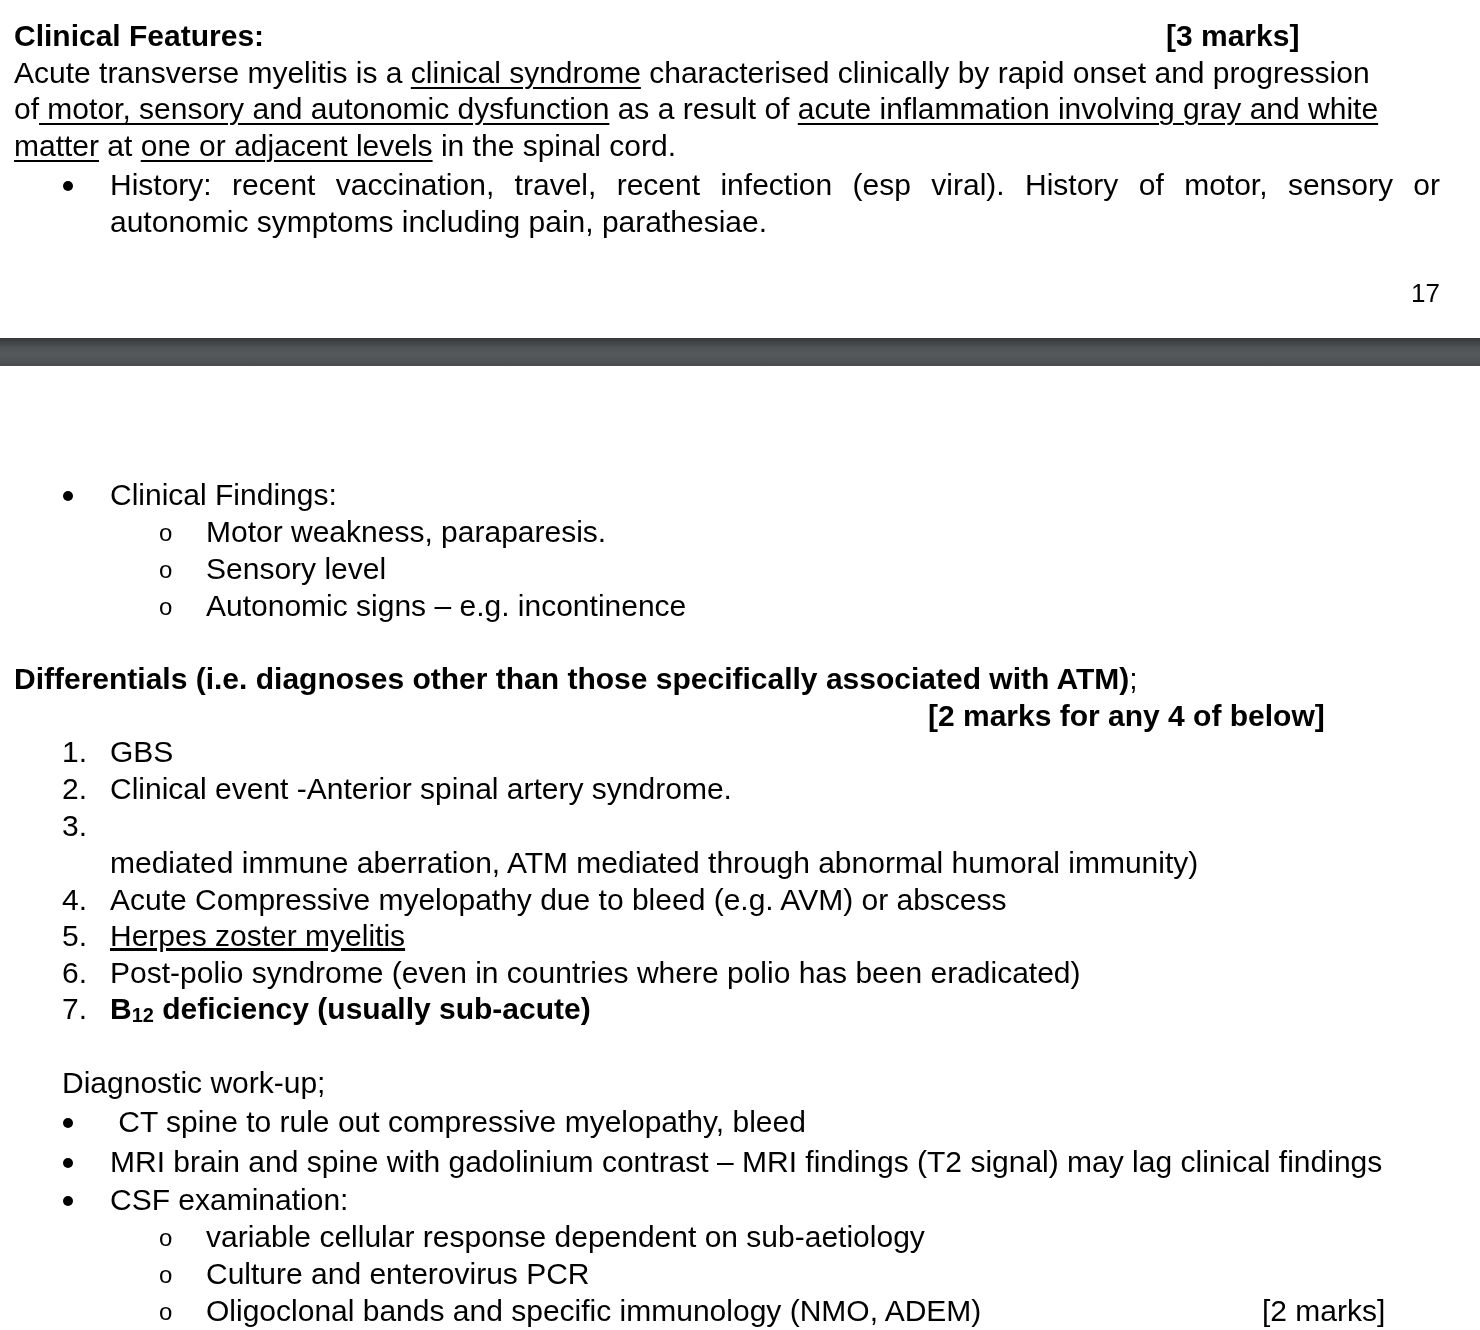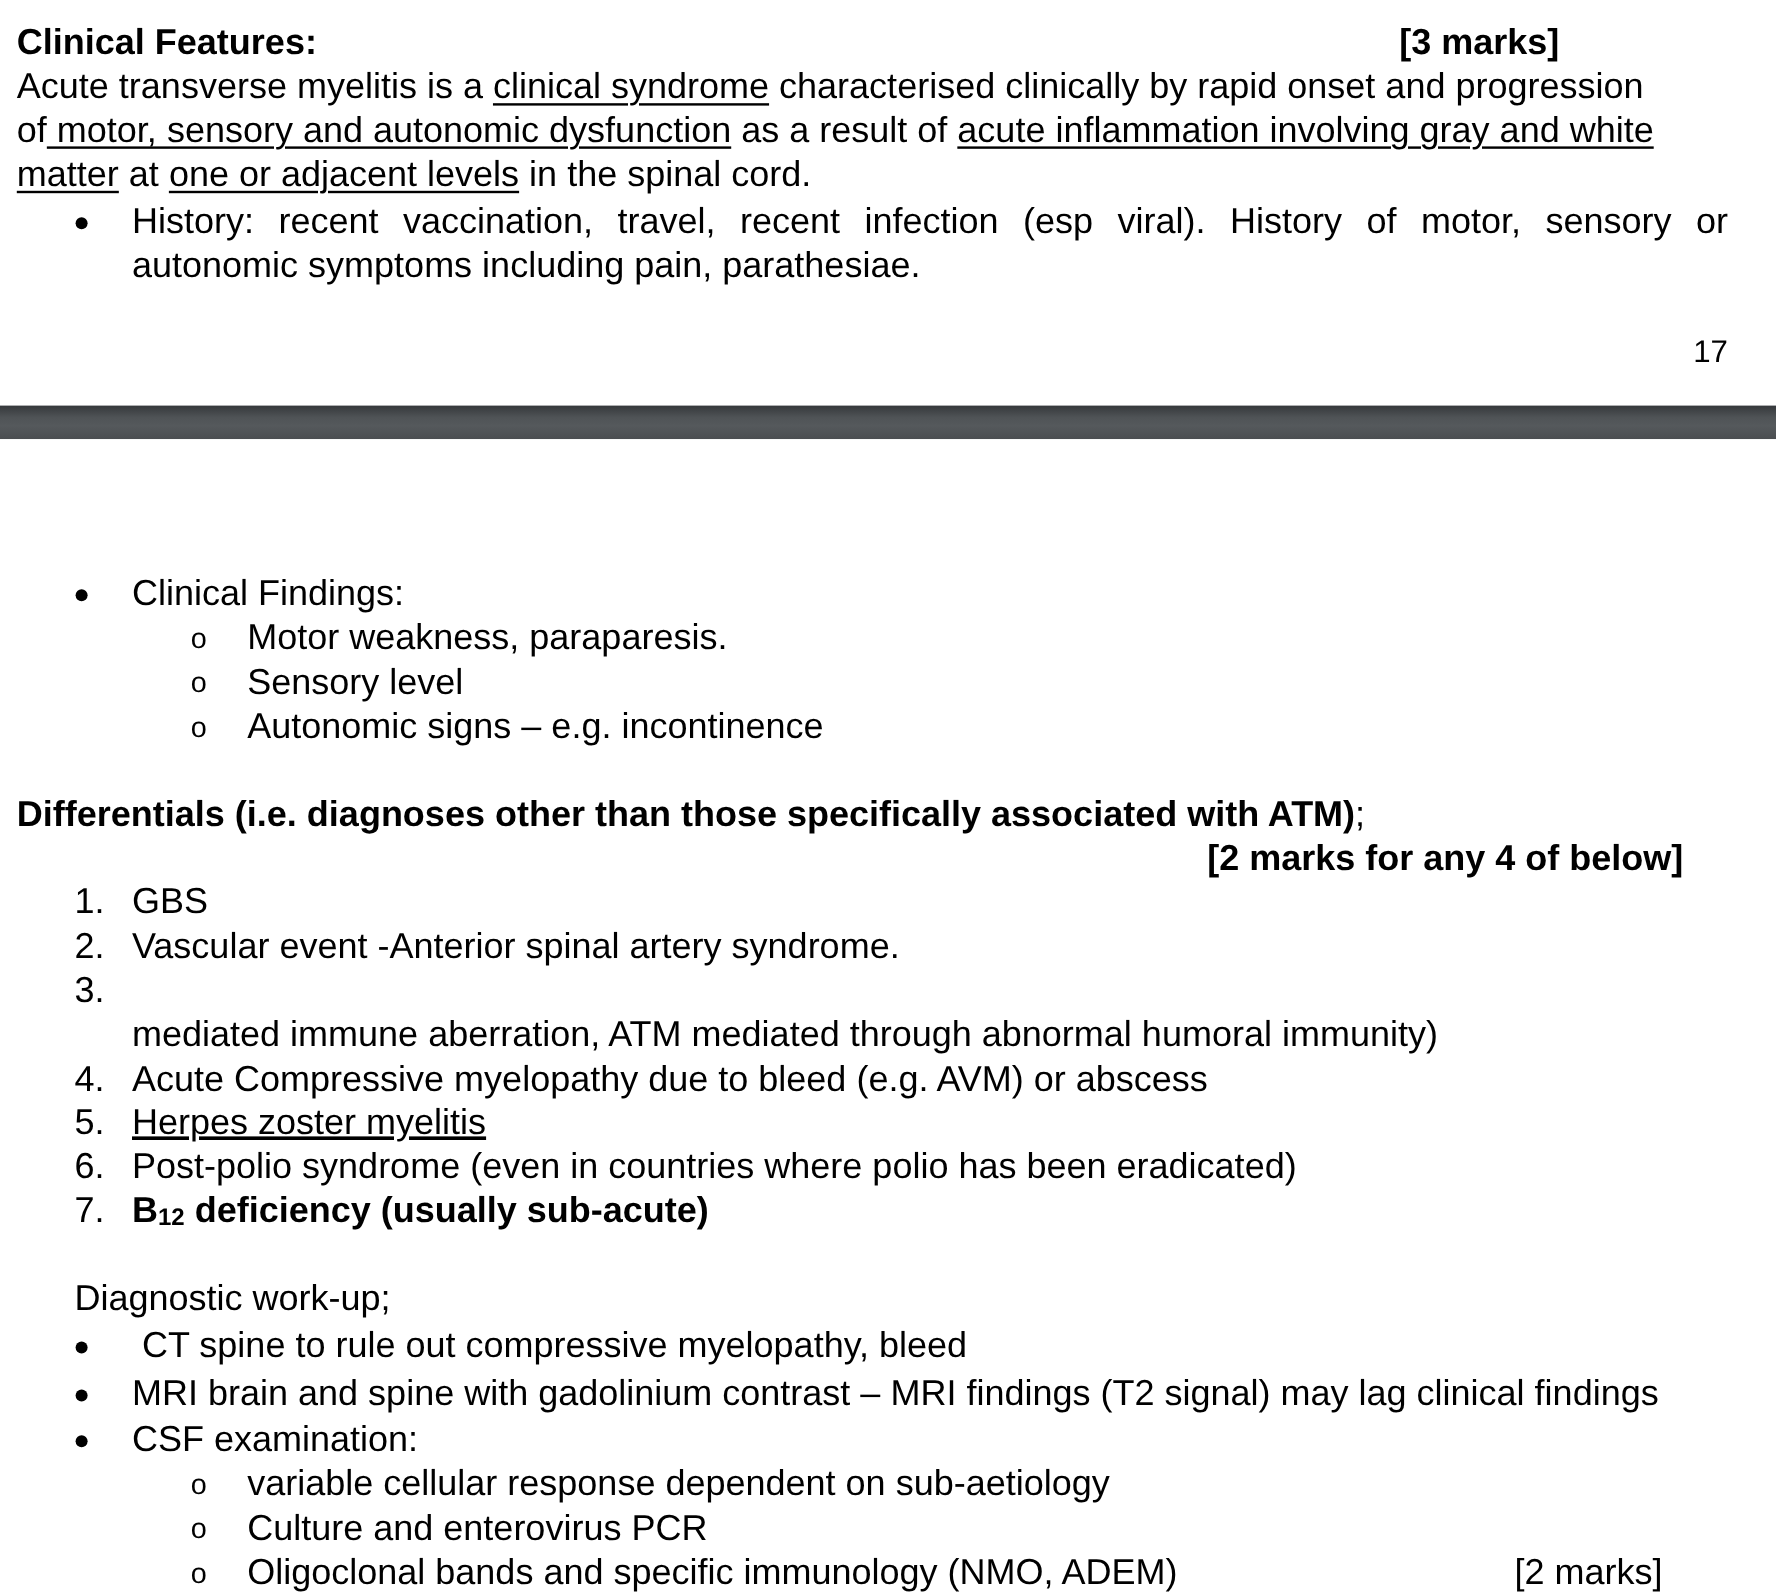--- a/index.html
+++ b/index.html
@@ -58,27 +58,27 @@
   <div class="circ" style="left:159px; top:149px;">o</div>
   <div class="line" style="left:206px; top:148px;">Motor weakness, paraparesis.</div>
   <div class="circ" style="left:159px; top:186px;">o</div>
   <div class="line" style="left:206px; top:185px;">Sensory level</div>
   <div class="circ" style="left:159px; top:223px;">o</div>
   <div class="line" style="left:206px; top:222px;">Autonomic signs – e.g. incontinence</div>
 
   <div class="line" style="left:14px; top:295px;">
     <span class="bold">Differentials (i.e. diagnoses other than those specifically associated with ATM)</span><span>;</span>
   </div>
-  <div class="line bold" style="left:1006px; top:332px;">[2 marks for any 4 of below]</div>
+  <div class="line bold" style="left:928px; top:332px;">[2 marks for any 4 of below]</div>
 
   <div class="num" style="left:62px; top:368px;">1.</div>
   <div class="line" style="left:110px; top:368px;">GBS</div>
 
   <div class="num" style="left:62px; top:405px;">2.</div>
-  <div class="line" style="left:110px; top:405px;">Vascular event -Anterior spinal artery syndrome.</div>
+  <div class="line" style="left:110px; top:405px;">Clinical event -Anterior spinal artery syndrome.</div>
 
   <div class="num" style="left:62px; top:442px;">3.</div>
   <div class="line" style="left:110px; top:479px;">mediated immune aberration, ATM mediated through abnormal humoral immunity)</div>
 
   <div class="num" style="left:62px; top:516px;">4.</div>
   <div class="line" style="left:110px; top:516px;">Acute Compressive myelopathy due to bleed (e.g. AVM) or abscess</div>
 
   <div class="num" style="left:62px; top:552px;">5.</div>
   <div class="line" style="left:110px; top:552px;text-decoration:underline;">Herpes zoster myelitis</div>
 

